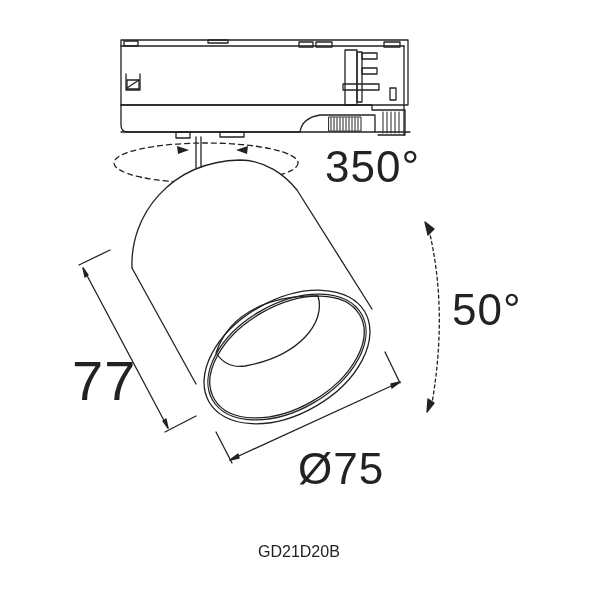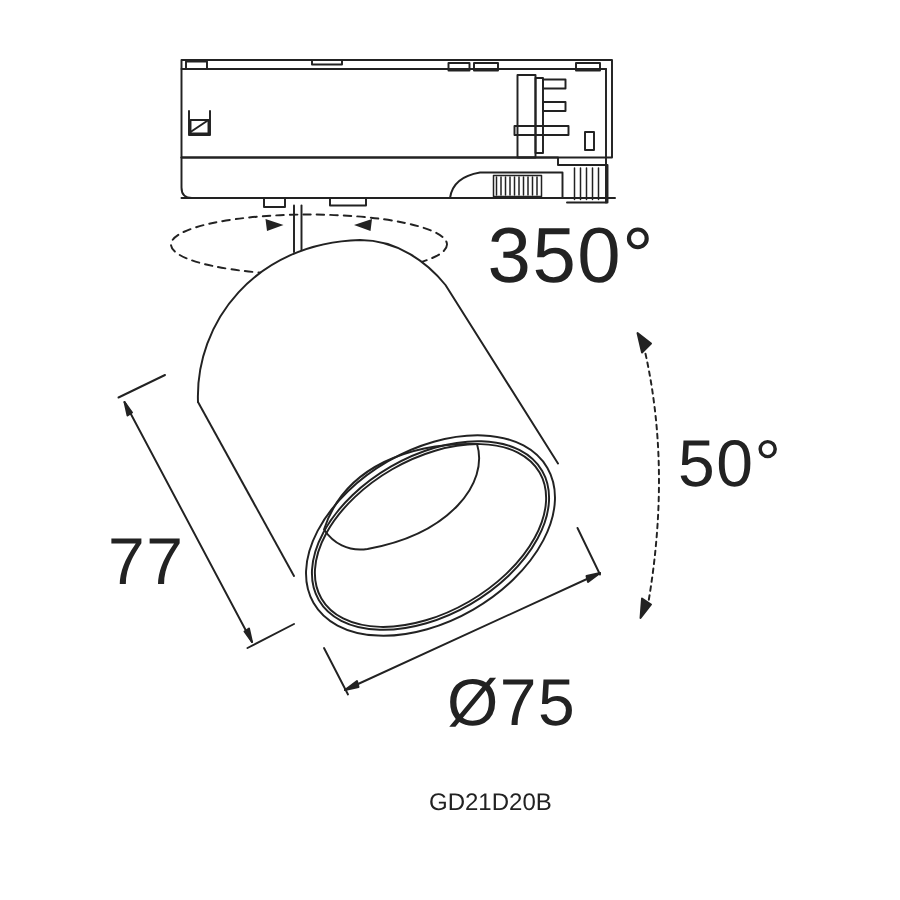--- a/index.html
+++ b/index.html
@@ -1,23 +1,23 @@
 <!DOCTYPE html>
 <html><head>
 <meta charset="utf-8">
 <style>
   html, body { margin:0; padding:0; background:#ffffff; }
   body { width:600px; height:600px; position:relative; overflow:hidden; font-family:"Liberation Sans", sans-serif; }
   svg.drawing { position:absolute; left:0; top:0; width:600px; height:600px; }
   .lbl { position:absolute; color:#222; font-family:"Liberation Sans", sans-serif; line-height:1; white-space:nowrap; }
-  .lbl-350 { left:325px; top:145px; font-size:52px; letter-spacing:1px; }
+  .lbl-350 { left:325px; top:145px; font-size:44px; letter-spacing:1px; }
   .lbl-90 { left:452px; top:288px; font-size:44px; letter-spacing:1px; }
-  .lbl-77 { left:72px; top:353px; font-size:44px; letter-spacing:1px; }
+  .lbl-77 { left:72px; top:353px; font-size:56px; letter-spacing:1px; }
   .lbl-75 { left:298px; top:447px; font-size:44px; letter-spacing:1px; }
-  .lbl-model { left:258px; top:528px; font-size:16px;margin-left:28px; }
+  .lbl-model { left:258px; top:544px; font-size:16px; }
 </style>
 </head>
 <body>
 
 <svg class="drawing" viewBox="0 0 600 600" xmlns="http://www.w3.org/2000/svg">
   <g fill="none" stroke="#222" stroke-width="1.3" stroke-linejoin="round" stroke-linecap="round">
 
     <g>
       <rect x="121" y="40" width="287" height="65" fill="#fff"></rect>
       <line x1="121" y1="46" x2="404" y2="46"></line>

